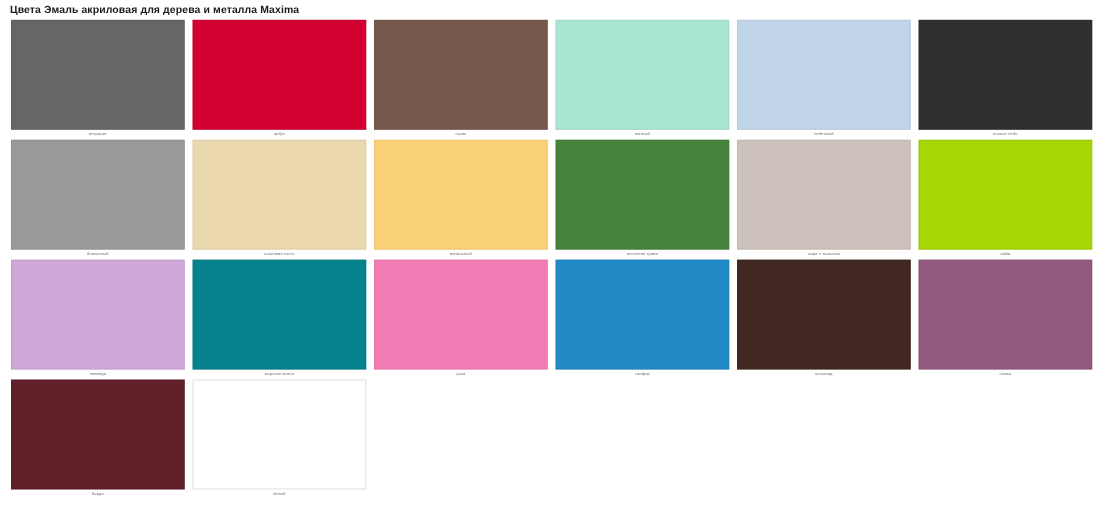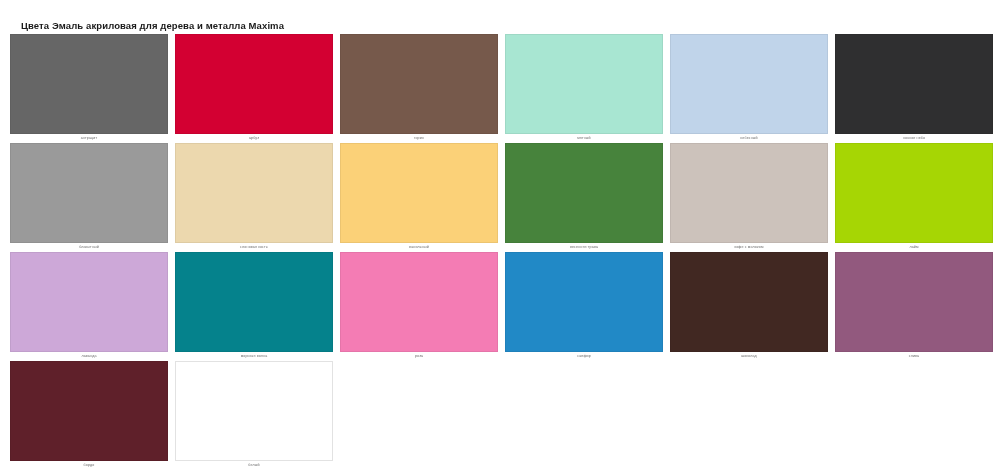--- a/index.html
+++ b/index.html
@@ -13,25 +13,24 @@
   }
   body {
     font-family: "Liberation Sans", sans-serif;
     color: #222222;
   }
 
   .page-title {
     font-size: 9.5px;
     font-weight: bold;
     color: #1a1a1a;
-    padding: 20px 0 0 9px;
+    padding: 4px 0 0 9px;
     line-height: 12px;
     letter-spacing: 0.1px;
     white-space: nowrap;
-    margin-left: 12px;
   }
 
   .palette-grid {
     padding: 2px 0 0 0;
     display: flex;
     flex-direction: column;
   }
 
   .palette-row {
     display: flex;

